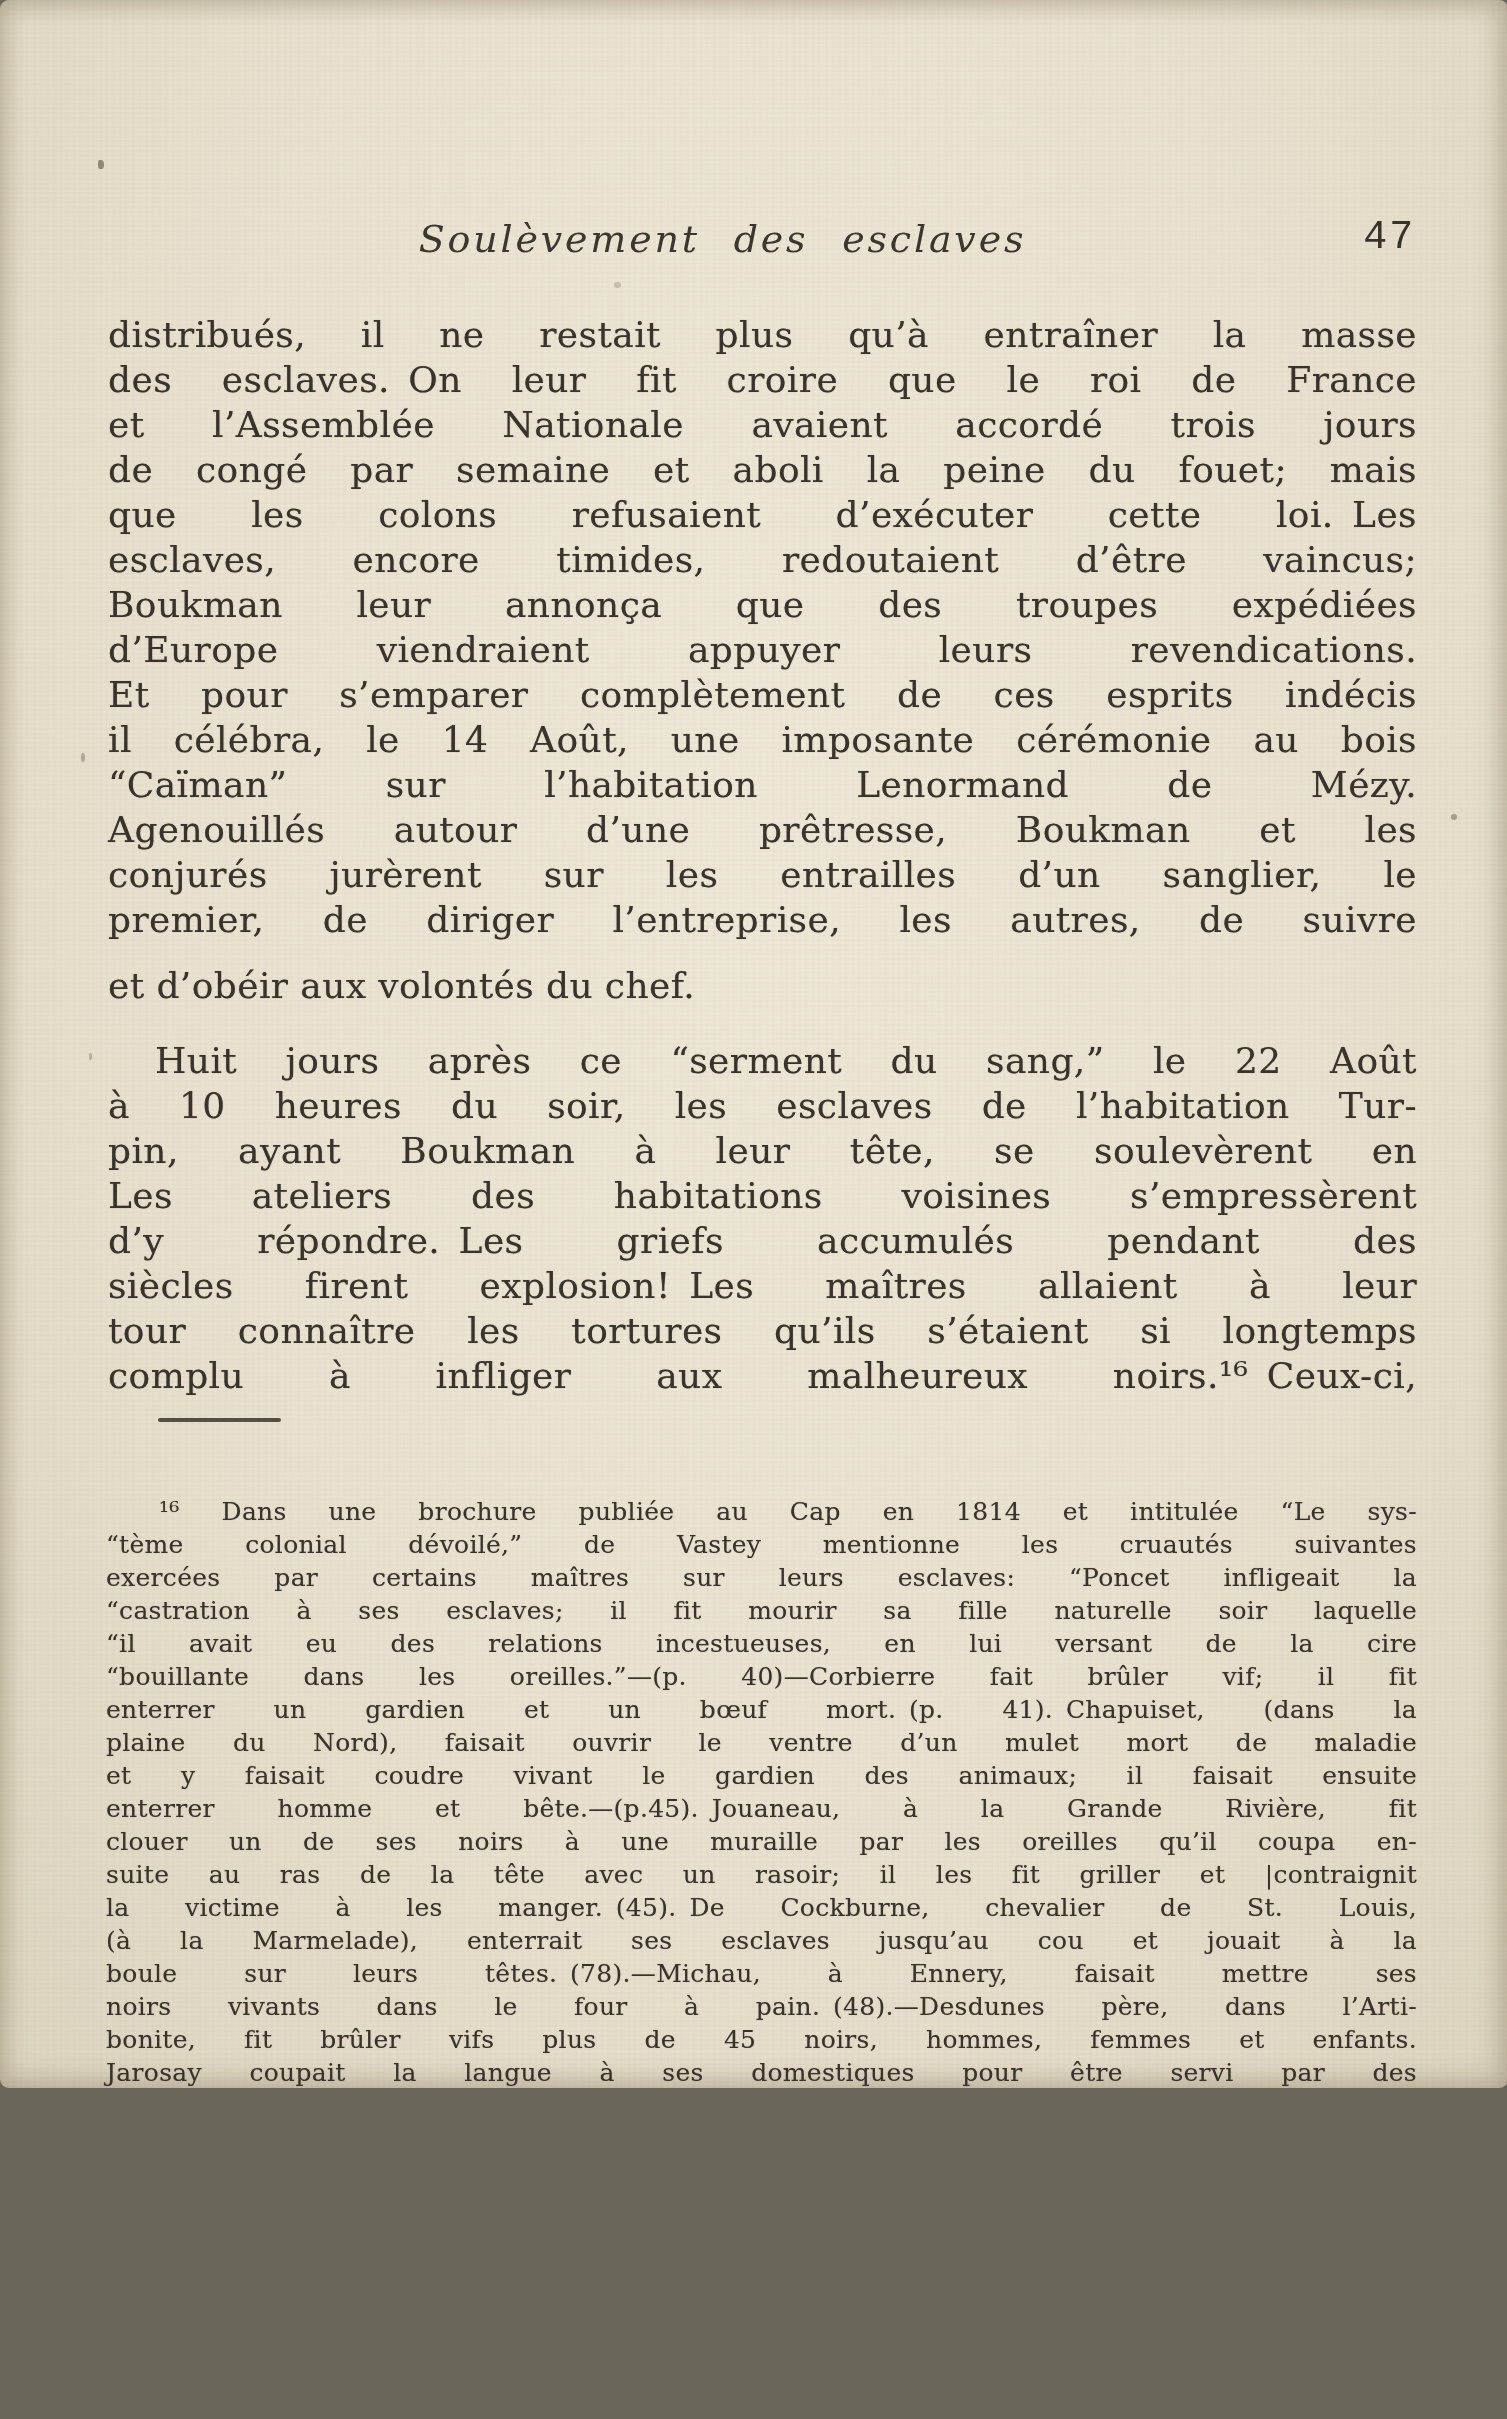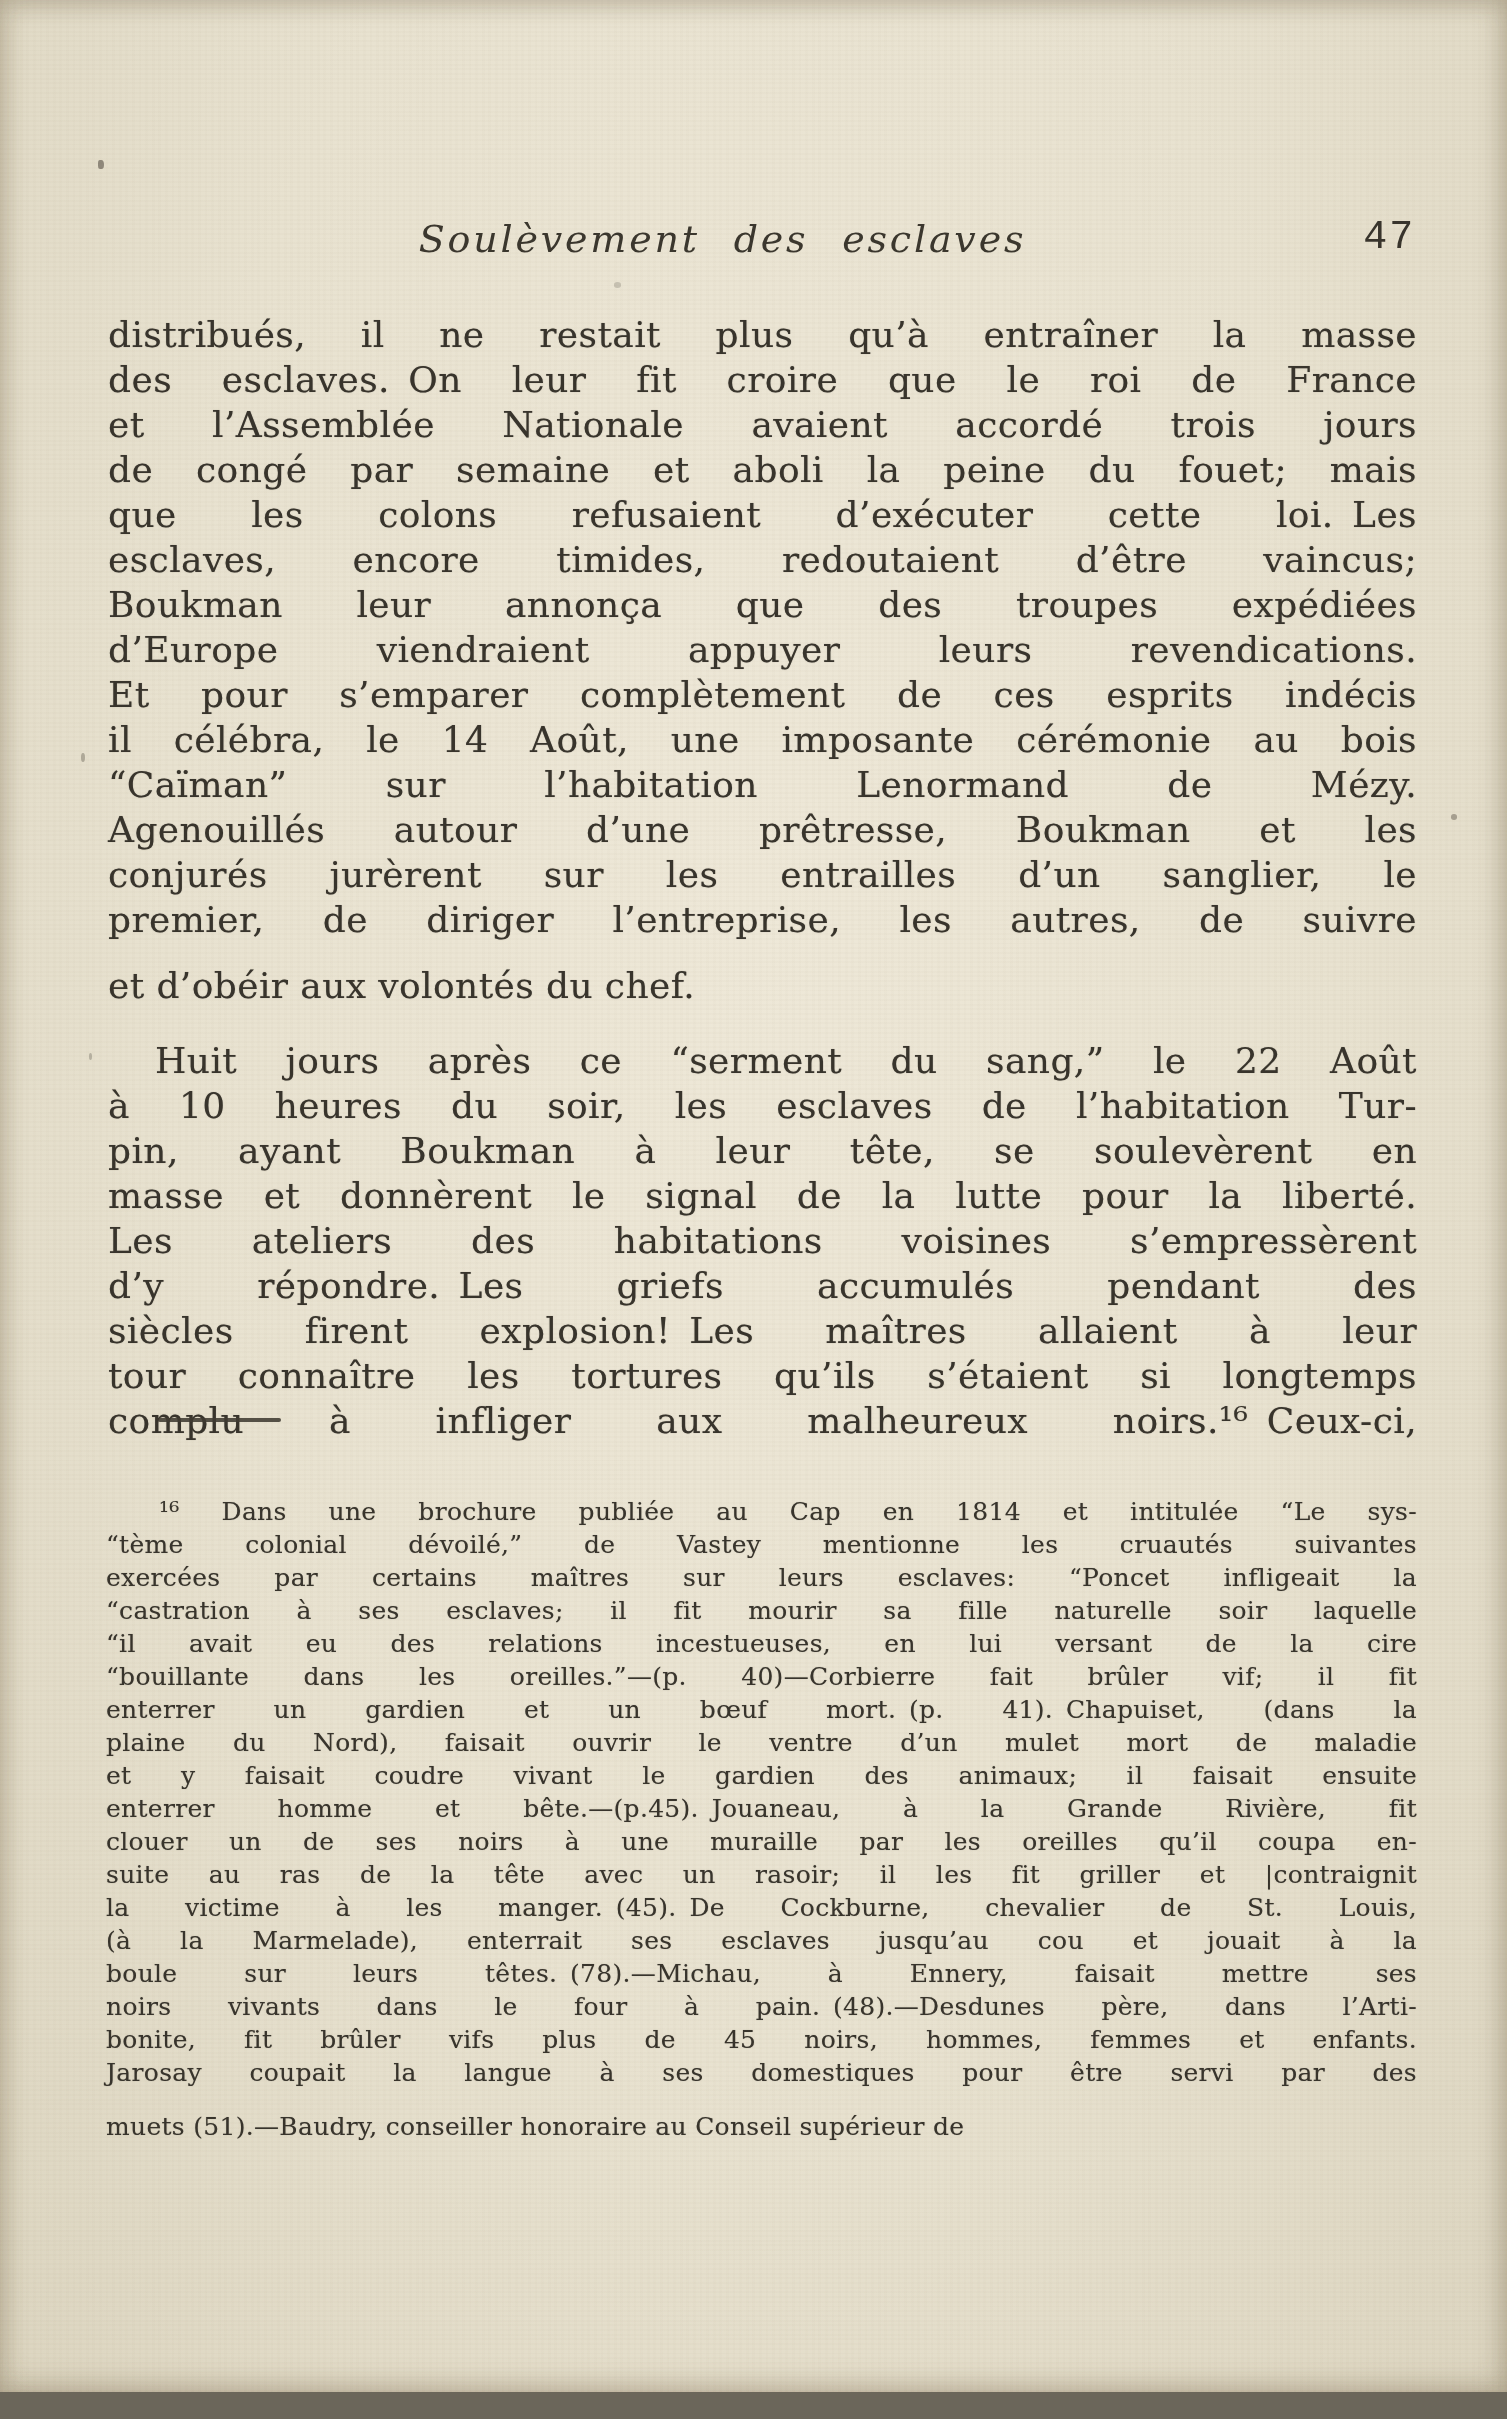--- a/index.html
+++ b/index.html
@@ -3,33 +3,34 @@
 <meta charset="utf-8">
 <style>
   html, body { margin: 0; padding: 0; }
   body {
     background: #6b665a;
     font-family: "DejaVu Serif", "Liberation Serif", serif;
   }
   .page {
     position: relative;
     width: 1508px;
-    height: 2392px;
+    height: 2088px;
     margin: 0 auto;
     overflow: hidden;
     color: #38342c;
     background:
       repeating-linear-gradient(0deg, rgba(125,105,70,0.022) 0 1.9px, rgba(0,0,0,0) 1.9px 4.7px),
       repeating-linear-gradient(90deg, rgba(125,105,70,0.018) 0 2.8px, rgba(0,0,0,0) 2.8px 6.6px),
       radial-gradient(ellipse at 50% 38%, #eee8d8 0%, #e8e2d0 55%, #dcd5c0 100%);
     box-shadow:
       inset -9.4px 0 24.5px rgba(95,80,52,0.18),
       inset 9.4px 0 21px rgba(95,80,52,0.10),
       inset 0 -11.3px 26px rgba(95,80,52,0.12),
       inset 0 11.3px 21px rgba(95,80,52,0.08);
+    border-radius: 9px;
   }
   .running-header {
     position: absolute;
     top: 217px;
     left: 108px;
     width: 1309px;
     height: 56px;
   }
   .running-title {
     position: absolute;
@@ -128,21 +129,20 @@
     <div class="line">Et pour s’emparer complètement de ces esprits indécis</div>
     <div class="line">il célébra, le 14 Août, une imposante cérémonie au bois</div>
     <div class="line">“Caïman” sur l’habitation Lenormand de Mézy.</div>
     <div class="line">Agenouillés autour d’une prêtresse, Boukman et les</div>
     <div class="line">conjurés jurèrent sur les entrailles d’un sanglier, le</div>
     <div class="line">premier, de diriger l’entreprise, les autres, de suivre</div>
     <div class="line end">et d’obéir aux volontés du chef.</div>
     <div class="line indent">Huit jours après ce “serment du sang,” le 22 Août</div>
     <div class="line">à 10 heures du soir, les esclaves de l’habitation Tur-</div>
     <div class="line">pin, ayant Boukman à leur tête, se soulevèrent en</div>
-    <div class="line">masse et donnèrent le signal de la lutte pour la liberté.</div>
     <div class="line">Les ateliers des habitations voisines s’empressèrent</div>
     <div class="line">d’y répondre. Les griefs accumulés pendant des</div>
     <div class="line">siècles firent explosion! Les maîtres allaient à leur</div>
     <div class="line">tour connaître les tortures qu’ils s’étaient si longtemps</div>
     <div class="line">complu à infliger aux malheureux noirs.¹⁶ Ceux-ci,</div>
   </div>
 
   <div class="footnote-rule"></div>
 
   <div class="footnote">

